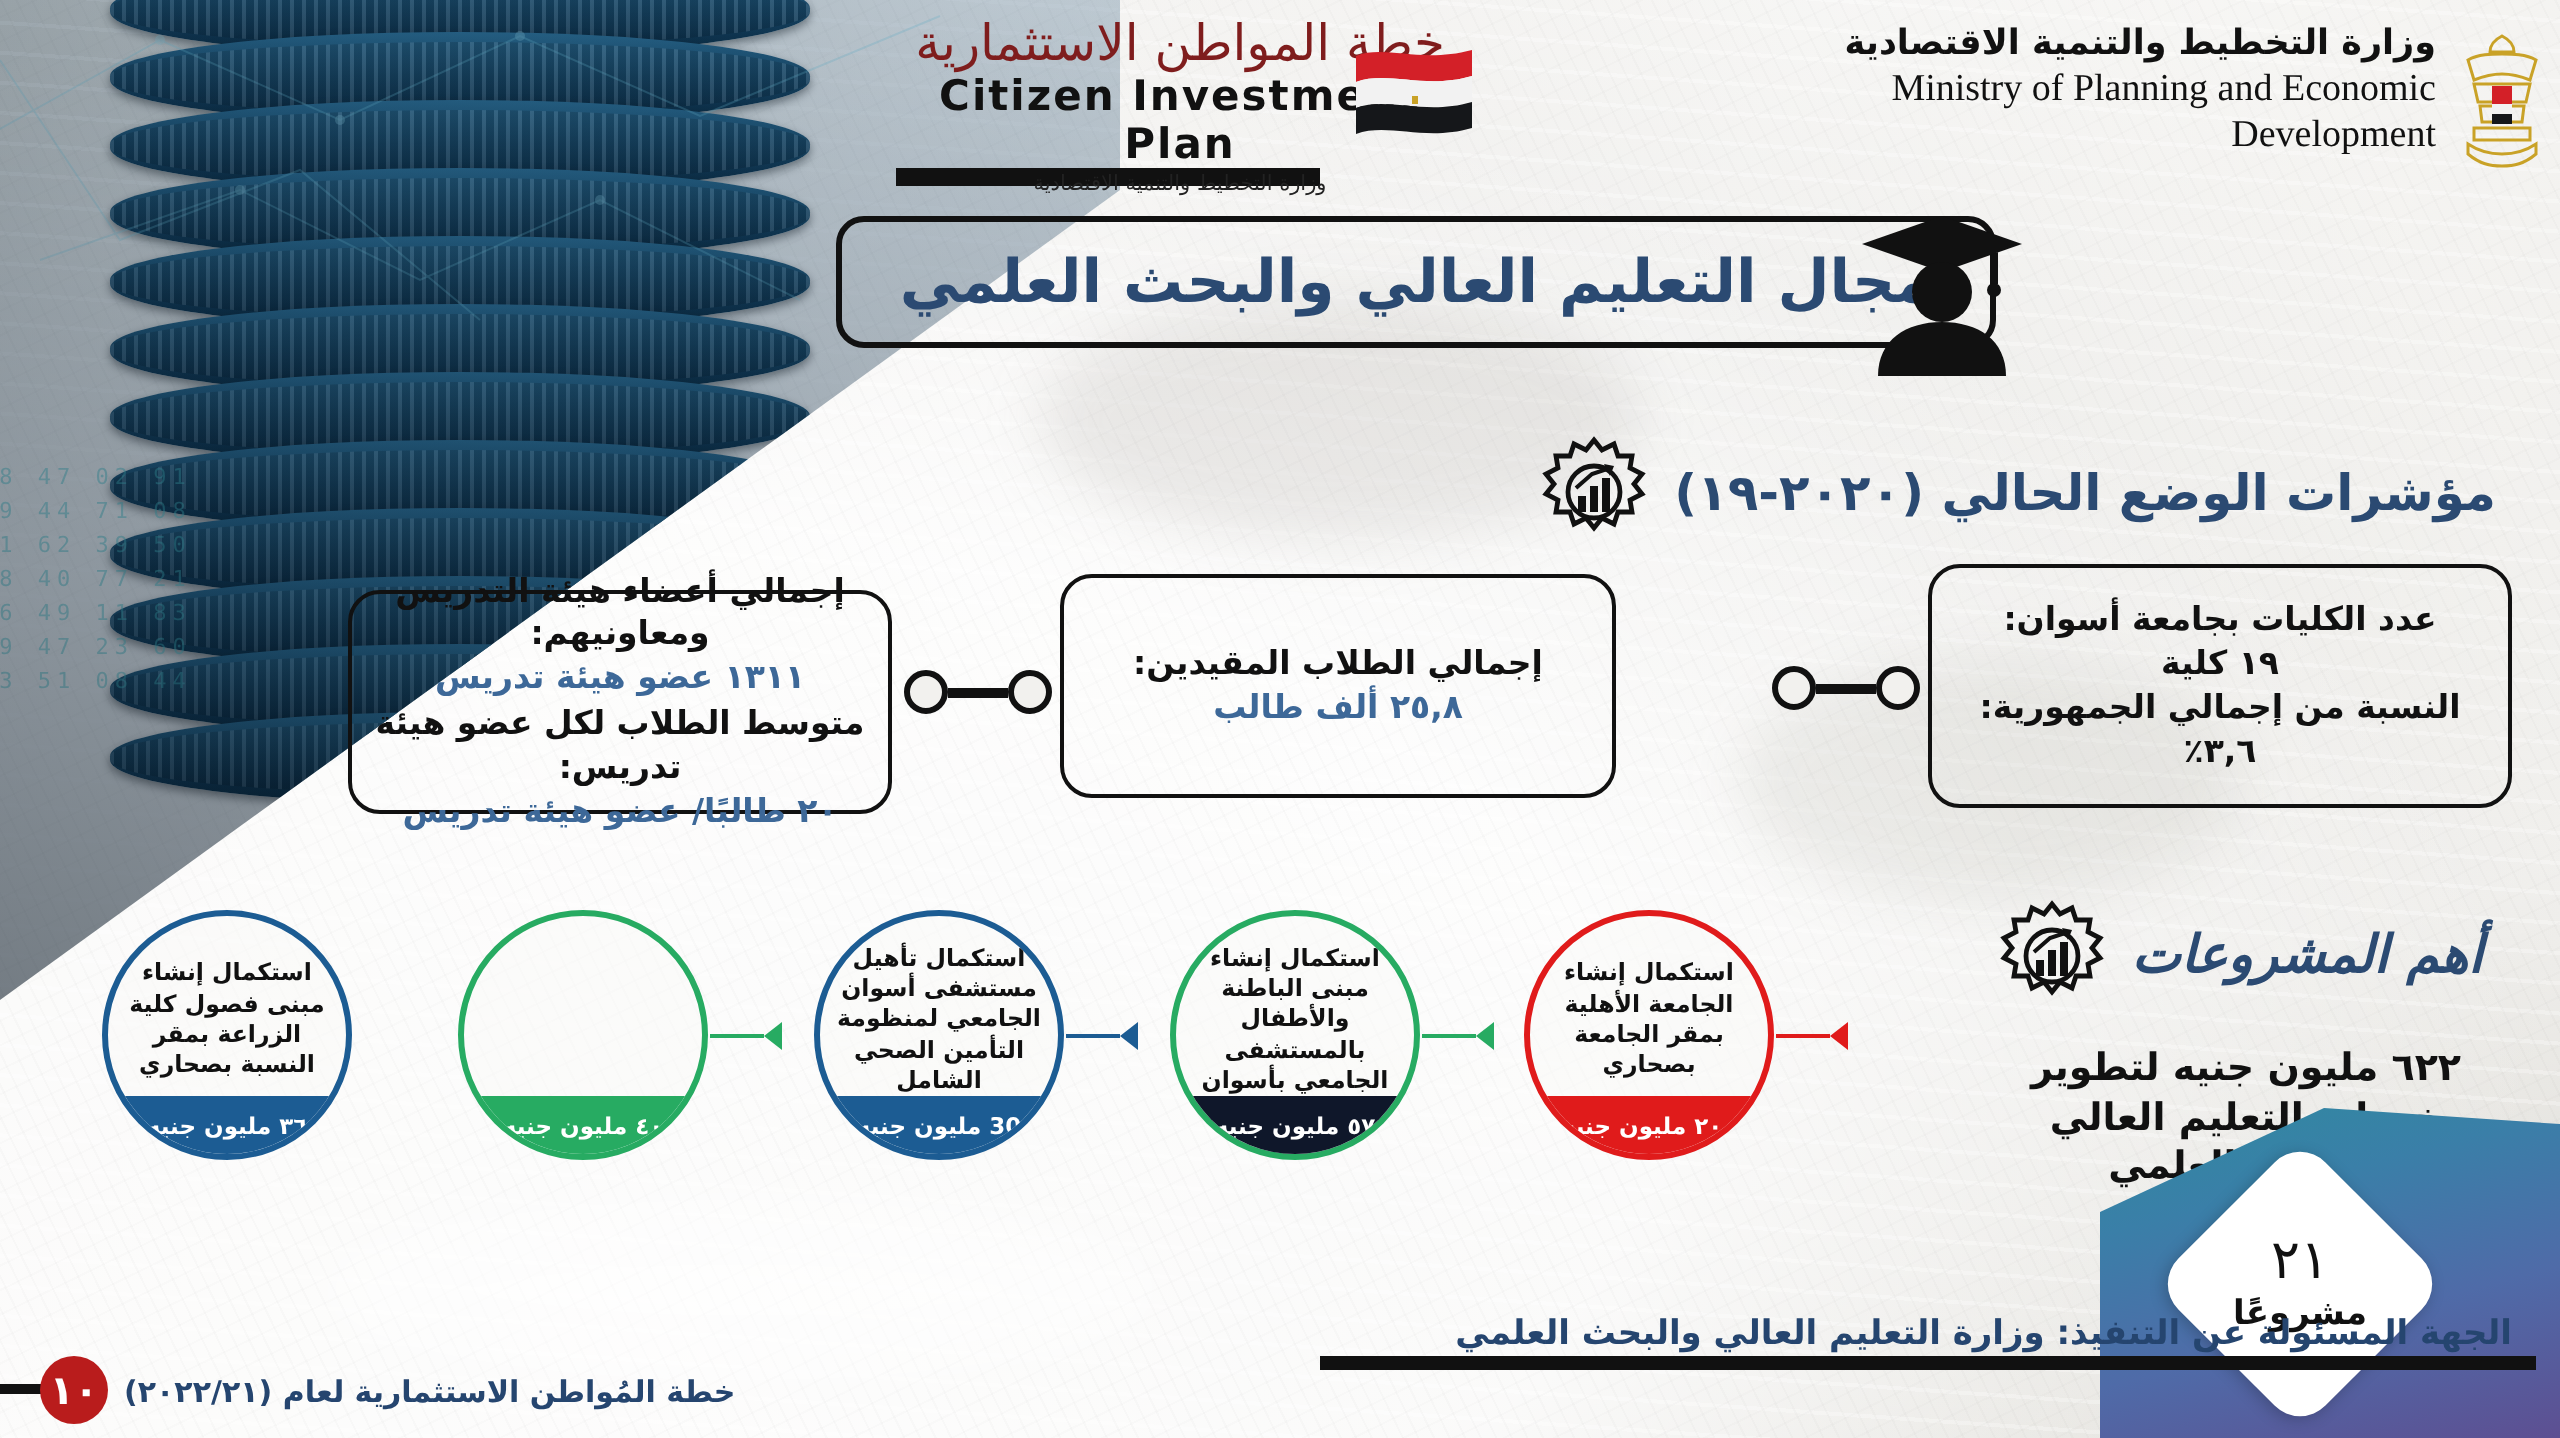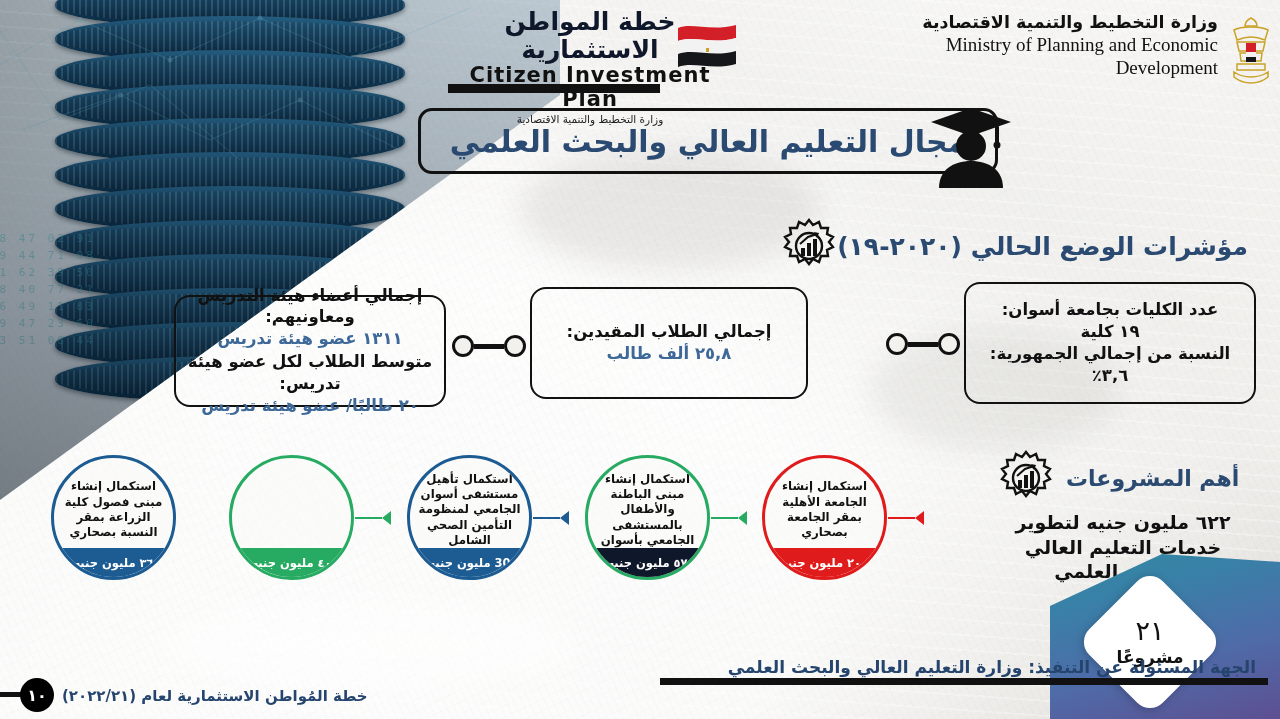--- a/index.html
+++ b/index.html
@@ -51,45 +51,45 @@
     background:linear-gradient(165deg,#2f8aa0 0%,#3a7fa8 28%,#4f6ba8 62%,#5d4f92 100%);}
   .badge{position:absolute;right:78px;bottom:25px;width:104px;height:104px;background:#fff;
     border-radius:18px;transform:rotate(45deg);box-shadow:0 2px 8px rgba(0,0,0,.22);}
   .badge-txt{position:absolute;right:78px;bottom:25px;width:104px;height:104px;display:flex;
     flex-direction:column;align-items:center;justify-content:center;color:#111;text-align:center;}
   .badge-num{font-size:27px;font-weight:normal;letter-spacing:2px;line-height:1;}
   .badge-lbl{font-size:17px;font-weight:bold;margin-top:3px;}
 
   
   .logo{position:absolute;left:440px;top:8px;width:300px;height:88px;text-align:center;}
-  .logo-ar{font-size:25px;font-weight:bold;color:#0f172a;letter-spacing:0;line-height:1.1;}
+  .logo-ar{font-size:25px;font-weight:normal;color:#7f1d1d;letter-spacing:0;line-height:1.1;}
   .logo-en{font-size:21px;font-weight:bold;color:#111;letter-spacing:1px;line-height:1.15;direction:ltr;}
   .logo-sub{font-size:10.5px;color:#222;margin-top:2px;position:relative;z-index:2;}
   .logo-bar{position:absolute;left:8px;top:76px;width:212px;height:9px;background:#111;}
   .flag{position:absolute;left:236px;top:14px;width:62px;height:48px;}
 
   .ministry{position:absolute;right:62px;top:12px;width:310px;text-align:right;}
   .min-ar{font-size:17.5px;font-weight:bold;color:#111;line-height:1.25;}
   .min-en{font-family:"Liberation Serif","DejaVu Serif",serif;font-size:19px;color:#111;line-height:1.2;direction:ltr;text-align:right;}
   .eagle{position:absolute;right:6px;top:14px;width:46px;height:74px;}
 
   
   .title-wrap{position:absolute;left:382px;top:108px;width:580px;height:66px;margin-left:36px;}
   .title-box{position:absolute;inset:0;border:3px solid #111;border-radius:14px;}
   .title-box span{position:absolute;inset:0;display:flex;align-items:center;justify-content:center;
     font-size:30px;font-weight:bold;color:#2b4a72;letter-spacing:0;}
   .grad-icon{position:absolute;left:925px;top:104px;width:92px;height:84px;}
 
   
-  .sec{position:absolute;display:flex;align-items:center;direction:rtl;}
+  .sec{position:absolute;display:flex;align-items:center;gap:12px;direction:rtl;}
   .sec-ind{right:32px;top:218px;}
   .sec-ind .sec-t{font-size:25px;font-weight:bold;color:#2b4a72;}
   .sec-proj{right:32px;top:450px;flex-direction:column;align-items:flex-end;}
   .proj-head{display:flex;align-items:center;gap:12px;}
-  .proj-head .sec-t{font-size:22px;font-weight:bold;color:#2b4a72;}
+  .proj-head .sec-t{font-size:26px;font-weight:bold;color:#2b4a72;font-style:italic;}
   .proj-sub{margin-top:4px;text-align:center;font-size:19px;font-weight:bold;color:#111;line-height:1.3;width:250px;}
   .gear{width:56px;height:56px;flex:0 0 auto;}
 
   
   .ind-card{position:absolute;border:2.5px solid #111;border-radius:16px;
     display:flex;flex-direction:column;align-items:center;justify-content:center;
     text-align:center;padding:6px 10px;box-sizing:border-box;}
   .ind-card .k{font-size:16.5px;font-weight:bold;color:#111;line-height:1.32;}
   .ind-card .v{font-size:16.5px;font-weight:bold;color:#3d6898;line-height:1.38;}
   #ind0{right:24px;top:282px;width:292px;height:122px;}
@@ -110,22 +110,22 @@
     justify-content:center;text-align:center;font-size:11.8px;font-weight:bold;color:#111;line-height:1.30;}
   .arrow{position:absolute;height:14px;display:flex;align-items:center;}
   .arrow .sh{height:2.5px;flex:1;}
   .arrow .hd{width:0;height:0;border-top:7px solid transparent;border-bottom:7px solid transparent;}
 
   
   .foot-note{position:absolute;right:24px;bottom:42px;font-size:17px;font-weight:bold;color:#25456f;}
   .foot-rule{position:absolute;right:12px;bottom:34px;width:608px;height:7px;background:#111;}
   .foot-plan{position:absolute;left:62px;bottom:14px;font-size:15px;font-weight:bold;color:#25456f;}
   .pagedot{position:absolute;left:20px;bottom:7px;width:34px;height:34px;border-radius:50%;
-    background:#000000;color:#fff;display:flex;align-items:center;justify-content:center;
-    font-size:16px;font-weight:bold;}
+    background:#b91c1c;color:#fff;display:flex;align-items:center;justify-content:center;
+    font-size:20px;font-weight:bold;}
   .pagebar{position:absolute;left:0;bottom:22px;width:30px;height:5px;background:#111;}
 </style>
 </head>
 <body>
 
 <div id="page">
 
   <div class="paper"></div>
   <div class="smudge sm1"></div>
   <div class="smudge sm2"></div>

